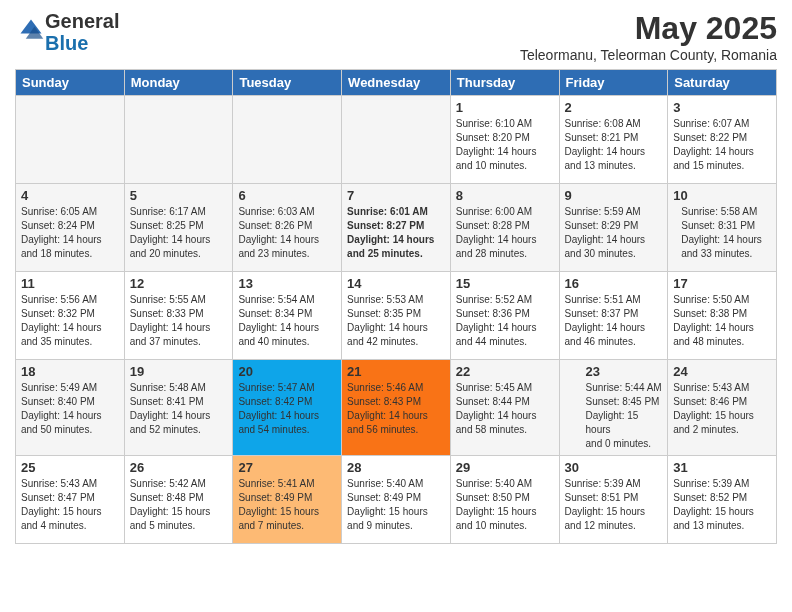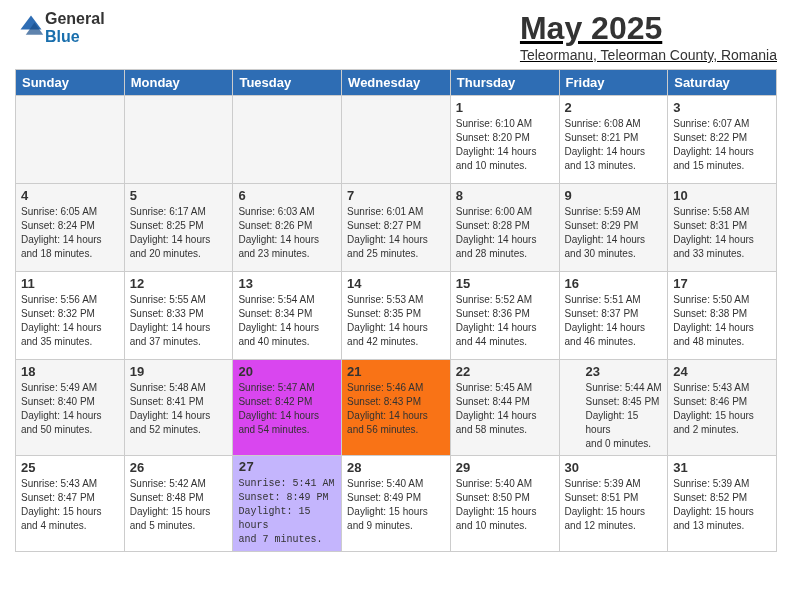--- a/index.html
+++ b/index.html
@@ -19,33 +19,33 @@
       display: flex;
       justify-content: space-between;
       align-items: flex-start;
       margin-bottom: 6px;
     }
     .logo {
       display: flex;
       align-items: center;
     }
     .logo-text {
-      font-size: 16px;
+      font-size: 20px;
       font-weight: bold;
       line-height: 1.1;
     }
     .logo-general { color: #333; }
     .logo-blue { color: #1a6fad; }
     .logo-icon {
       width: 28px;
       height: 28px;
       margin-left: 2px;
     }
     .title-block {
-      text-decoration: underline;
+      text-align: right;
     }
     .month-title {
       font-size: 32px;
       font-weight: bold;
       color: #333;
     }
     .subtitle {
       font-size: 14px;
       color: #333;
     }
@@ -168,42 +168,42 @@
           </td>
           <td style="background: rgb(245, 245, 245);">
             <span class="day-num">6</span>
             <div class="cell-text" style="white-space: pre-line;">Sunrise: 6:03 AM
 Sunset: 8:26 PM
 Daylight: 14 hours
 and 23 minutes.</div>
           </td>
           <td style="background: rgb(245, 245, 245);">
             <span class="day-num">7</span>
-            <div class="cell-text" style="white-space: pre-line;">Sunrise: 6:01 AM
+            <div class="cell-text" style="white-space: pre-line; font-weight: bold;">Sunrise: 6:01 AM
 Sunset: 8:27 PM
 Daylight: 14 hours
 and 25 minutes.</div>
           </td>
           <td style="background: rgb(245, 245, 245);">
             <span class="day-num">8</span>
             <div class="cell-text" style="white-space: pre-line;">Sunrise: 6:00 AM
 Sunset: 8:28 PM
 Daylight: 14 hours
 and 28 minutes.</div>
           </td>
           <td style="background: rgb(245, 245, 245);">
             <span class="day-num">9</span>
             <div class="cell-text" style="white-space: pre-line;">Sunrise: 5:59 AM
 Sunset: 8:29 PM
 Daylight: 14 hours
 and 30 minutes.</div>
           </td>
           <td style="background: rgb(245, 245, 245);">
             <span class="day-num">10</span>
-            <div class="cell-text" style="white-space: pre-line;">Sunrise: 5:58 AM
+            <div class="cell-text" style="white-space: pre-line; margin-left: 8px;">Sunrise: 5:58 AM
 Sunset: 8:31 PM
 Daylight: 14 hours
 and 33 minutes.</div>
           </td>
         </tr>
         <tr>
           <td style="background: rgb(255, 255, 255);">
             <span class="day-num">11</span>
             <div class="cell-text" style="white-space: pre-line;">Sunrise: 5:56 AM
 Sunset: 8:32 PM
@@ -261,21 +261,21 @@
 Daylight: 14 hours
 and 50 minutes.</div>
           </td>
           <td style="background: rgb(245, 245, 245);">
             <span class="day-num">19</span>
             <div class="cell-text" style="white-space: pre-line;">Sunrise: 5:48 AM
 Sunset: 8:41 PM
 Daylight: 14 hours
 and 52 minutes.</div>
           </td>
-          <td style="background: #d946ef;">
+          <td style="background: #0ea5e9;">
             <span class="day-num">20</span>
             <div class="cell-text" style="white-space: pre-line;">Sunrise: 5:47 AM
 Sunset: 8:42 PM
 Daylight: 14 hours
 and 54 minutes.</div>
           </td>
           <td style="background: #f97316;">
             <span class="day-num">21</span>
             <div class="cell-text" style="white-space: pre-line;">Sunrise: 5:46 AM
 Sunset: 8:43 PM
@@ -312,21 +312,21 @@
 Daylight: 15 hours
 and 4 minutes.</div>
           </td>
           <td style="background: rgb(255, 255, 255);">
             <span class="day-num">26</span>
             <div class="cell-text" style="white-space: pre-line;">Sunrise: 5:42 AM
 Sunset: 8:48 PM
 Daylight: 15 hours
 and 5 minutes.</div>
           </td>
-          <td style="background: #c4b5fd; font-family: Liberation Mono, monospace;">
+          <td style="background: #fdba74;">
             <span class="day-num">27</span>
             <div class="cell-text" style="white-space: pre-line;">Sunrise: 5:41 AM
 Sunset: 8:49 PM
 Daylight: 15 hours
 and 7 minutes.</div>
           </td>
           <td style="background: rgb(255, 255, 255);">
             <span class="day-num">28</span>
             <div class="cell-text" style="white-space: pre-line;">Sunrise: 5:40 AM
 Sunset: 8:49 PM

